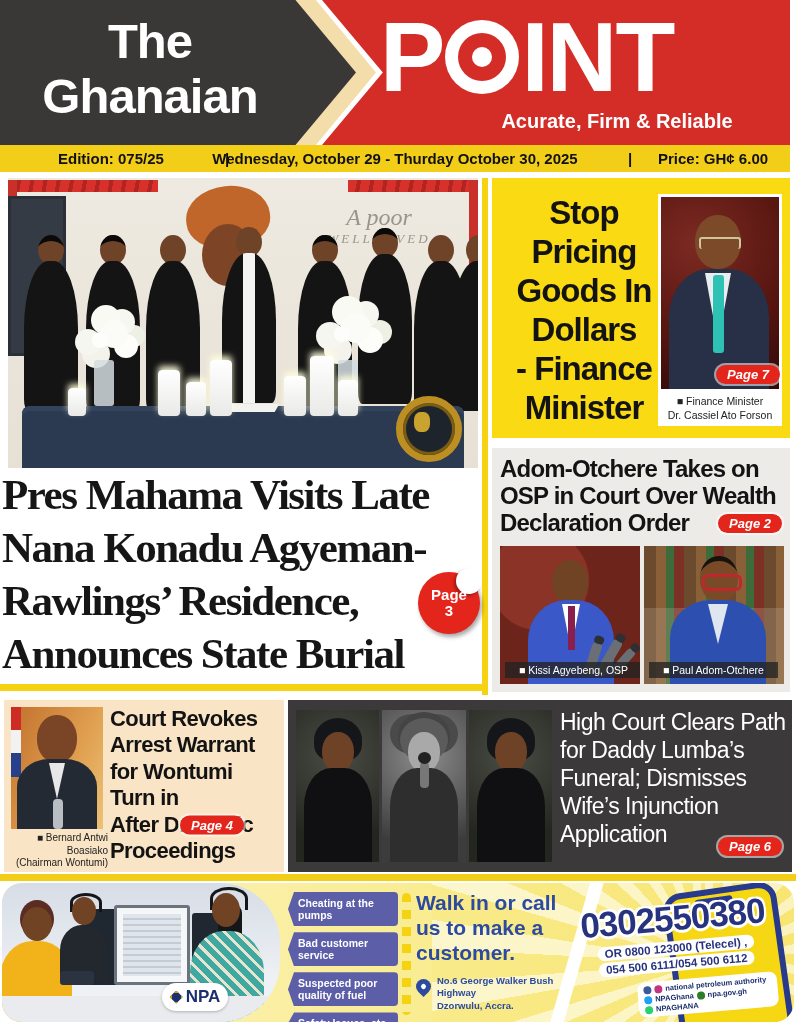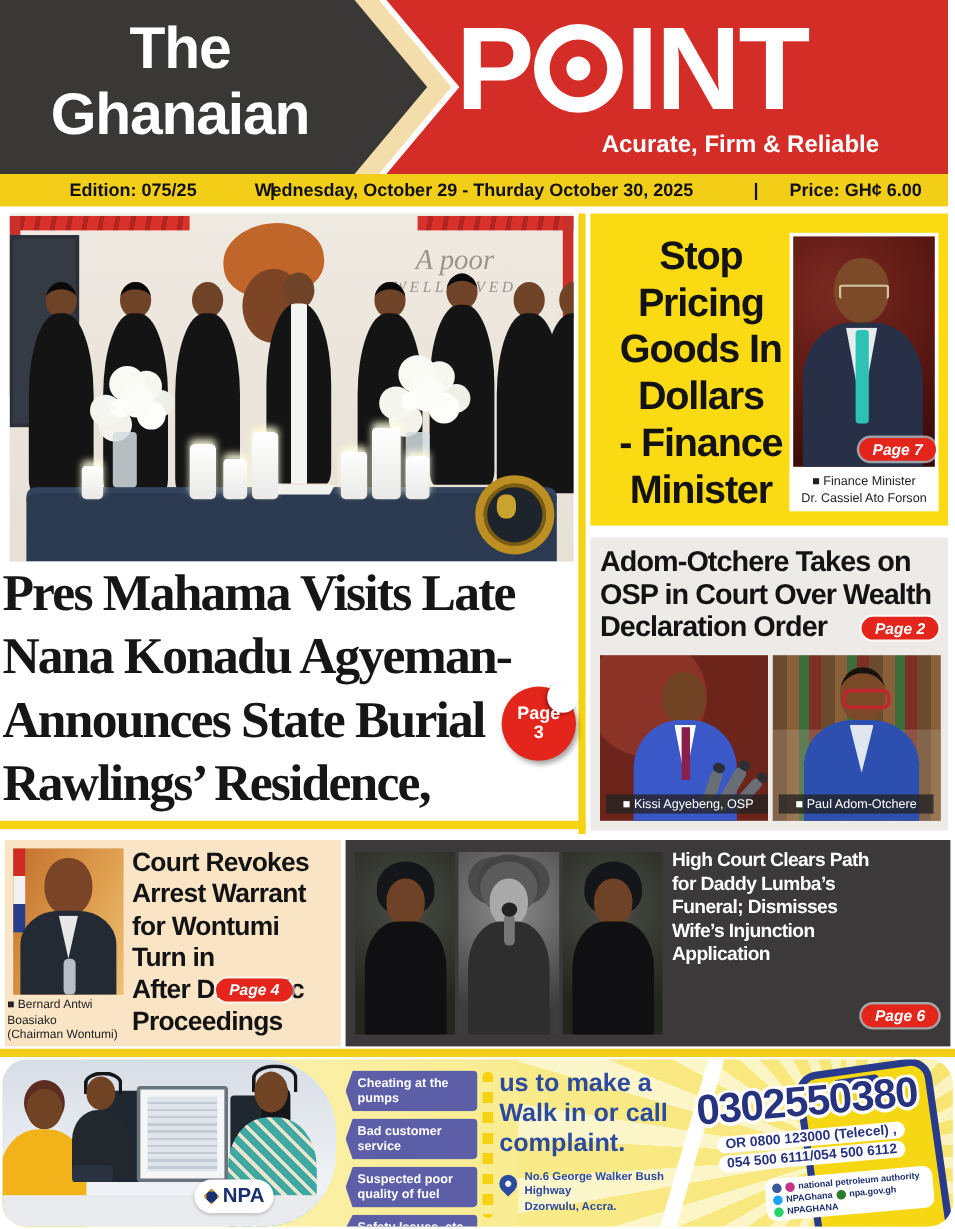--- a/index.html
+++ b/index.html
@@ -120,40 +120,40 @@
 
   
   .wontumi-box{position:absolute;left:4px;top:700px;width:280px;height:172px;background:#f9e4c5;}
   .wontumi-photo{position:absolute;left:7px;top:7px;width:92px;height:122px;overflow:hidden;
         background:linear-gradient(115deg,#c2702d,#e0a050 60%,#ecc177);}
   .flag{position:absolute;left:0;top:0;width:10px;height:70px;background:linear-gradient(#ce2b24 0 33%,#f2f2f2 33% 66%,#27408b 66%);}
   .w-head{position:absolute;left:26px;top:8px;width:40px;height:48px;border-radius:48%;background:#7a4526;}
   .w-suit{position:absolute;left:6px;top:52px;width:80px;height:70px;background:#232a33;border-radius:40% 40% 0 0;}
   .w-shirt{position:absolute;left:38px;top:56px;width:16px;height:36px;background:#e8e8e8;clip-path:polygon(0 0,100% 0,50% 100%);}
   .w-mic{position:absolute;left:42px;top:92px;width:10px;height:30px;background:#b9bec4;border-radius:4px;}
-  .wontumi-caption{position:absolute;left:2px;top:132px;width:102px;text-align:left;font-size:10px;line-height:1.25;color:#222;}
+  .wontumi-caption{position:absolute;left:2px;top:132px;width:102px;text-align:right;font-size:10px;line-height:1.25;color:#222;}
   .wontumi-headline{position:absolute;left:106px;top:6px;width:172px;color:#131313;font-weight:bold;
         font-size:22px;line-height:1.2;letter-spacing:-0.6px;}
   .wontumi-headline div{white-space:nowrap;}
   .pill-wontumi{position:absolute;left:104px;top:134px;transform:translateY(-50%);left:176px;top:125px;}
 
   .lumba-box{position:absolute;left:288px;top:700px;width:504px;height:172px;background:#3b3939;}
   .lumba-photos{position:absolute;left:8px;top:10px;width:256px;height:152px;display:flex;gap:3px;}
   .lumba-photo{position:relative;flex:1;overflow:hidden;background:radial-gradient(circle at 50% 30%,#4a4d44,#23251f 75%);}
   .lp-scarf{position:absolute;left:18px;top:8px;width:48px;height:44px;border-radius:50% 50% 40% 40%;background:#15161a;}
   .lp-face{position:absolute;left:26px;top:22px;width:32px;height:40px;border-radius:48%;background:#6d4226;}
   .lp-body{position:absolute;left:8px;top:58px;width:68px;height:96px;background:#101013;border-radius:40% 40% 0 0;}
   .lumba-photo.gray{background:radial-gradient(circle at 50% 30%,#8c8c8c,#3c3c3c 80%);}
   .lumba-photo.gray .lp-face{background:#a9a9a9;}
   .lumba-photo.gray .lp-scarf{background:#5b5b5b;border-radius:50%;box-shadow:0 -4px 0 2px #444,12px -6px 0 -2px #4a4a4a,-12px -6px 0 -2px #4a4a4a;}
   .lumba-photo.gray .lp-body{background:#2e2e2e;}
   .lp-mic{position:absolute;left:38px;top:52px;width:9px;height:26px;background:#777;border-radius:4px;}
   .lp-mic::after{content:"";position:absolute;left:-2px;top:-10px;width:13px;height:12px;background:#222;border-radius:50%;}
-  .lumba-headline{position:absolute;left:272px;top:8px;width:228px;color:#fff;font-weight:bold;
-        font-size:16px;line-height:1.22;letter-spacing:-0.5px;}
+  .lumba-headline{position:absolute;left:272px;top:8px;width:228px;color:#fff;font-weight:normal;
+        font-size:23px;line-height:1.22;letter-spacing:-0.5px;}
   .lumba-headline div{white-space:nowrap;}
   .pill-lumba{position:absolute;right:10px;bottom:16px;}
 
   .yellow-strip{position:absolute;left:0;top:874px;width:796px;height:7px;background:#f3ce19;}
 
   
   .ad{position:absolute;left:0;top:881px;width:796px;height:143px;background:#fff;}
   .ad-blob{position:absolute;left:2px;top:2px;right:2px;bottom:2px;border-radius:20px;
         background:linear-gradient(90deg,#fbf3c2,#f9ec９0 55%,#f7e570);background:linear-gradient(90deg,#fbf3c2,#f9ec90 55%,#f7e570);overflow:hidden;}
   .sunburst{position:absolute;left:430px;top:-40px;width:420px;height:240px;
@@ -272,22 +272,22 @@
     <span class="candle" style="left:60px;width:18px;height:28px;"></span>
     <div class="seal"></div>
   </div>
 
   <div class="yframe-v"></div>
   <div class="yframe-h"></div>
 
   <div class="lead-headline">
     <div class="lh-line">Pres Mahama Visits Late</div>
     <div class="lh-line">Nana Konadu Agyeman-</div>
+    <div class="lh-line">Rawlings’ Residence,</div>
     <div class="lh-line">Announces State Burial</div>
-    <div class="lh-line">Rawlings’ Residence,</div>
     <div class="sticker">
       <div class="sbody"></div>
         <div class="sfold"></div>
       <div class="stext">
         <span>Page</span>
         <span>3</span>
       </div>
     </div>
   </div>
 
@@ -438,23 +438,23 @@
 
       <div class="ribbons">
         <div class="ribbon">Cheating at the pumps</div>
         <div class="ribbon">Bad customer service</div>
         <div class="ribbon">Suspected poor quality of fuel</div>
         <div class="ribbon">Safety Issues, etc</div>
       </div>
       <div class="dots-decoration"></div>
 
       <div class="ad-cta">
+        <div>Walk in or call</div>
         <div>us to make a</div>
-        <div>Walk in or call</div>
-        <div>complaint.</div>
+        <div>customer.</div>
       </div>
       <div class="ad-address">
         <span class="pin-icon"></span>
         <span class="addr-text">
           <span>No.6 George Walker Bush Highway</span><br>
           <span>Dzorwulu, Accra.</span>
         </span>
       </div>
 
       <div class="phone-main">0302550380</div>

